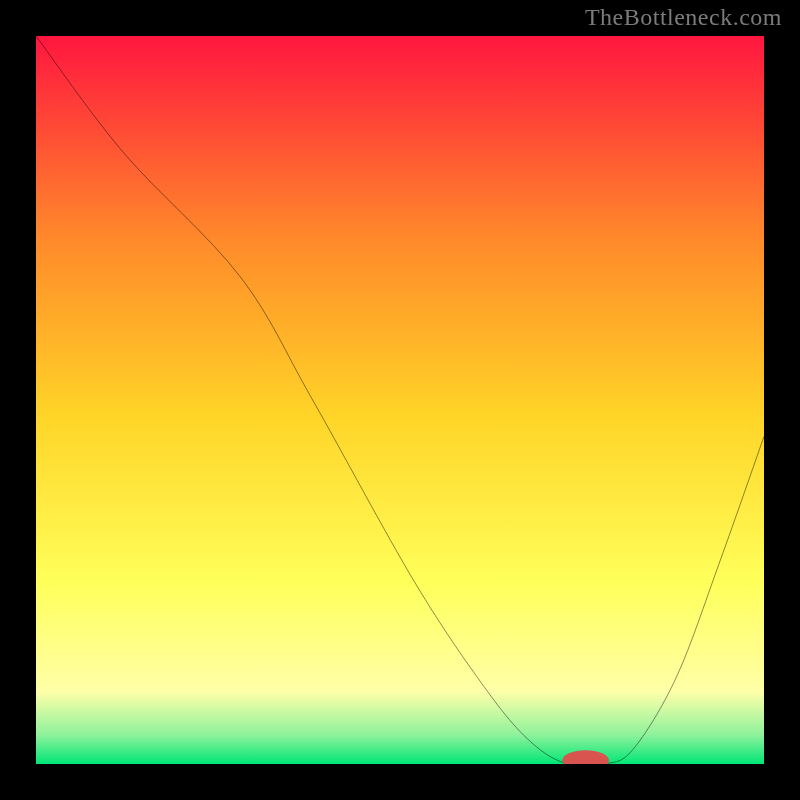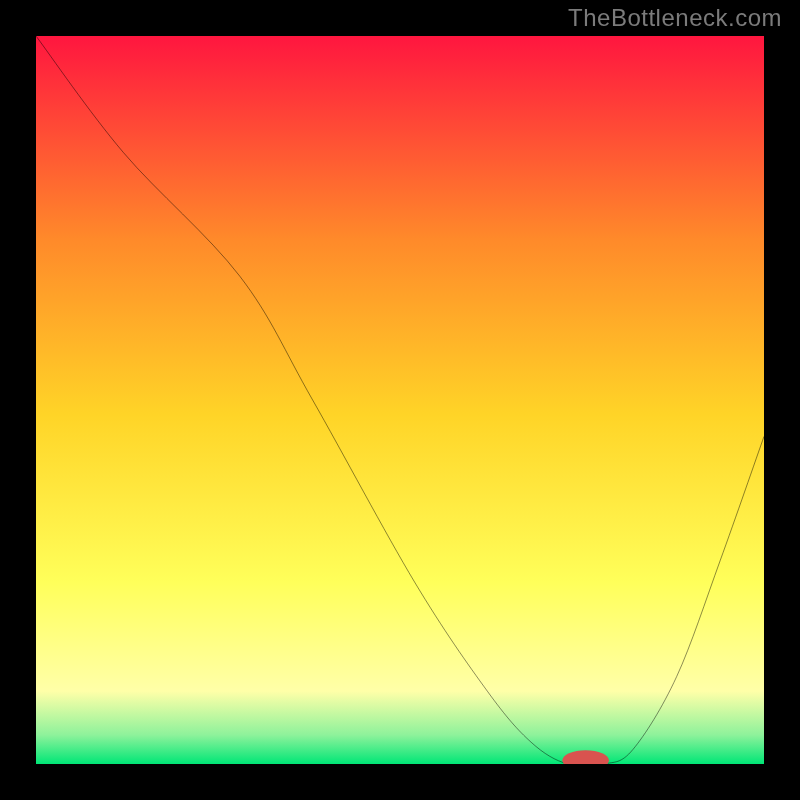--- a/index.html
+++ b/index.html
@@ -20,20 +20,21 @@
   .watermark {
     position: absolute;
     top: 4px;
     right: 18px;
     color: #7b7b7b;
     font-size: 24px;
     font-weight: 500;
     letter-spacing: 0.5px;
     z-index: 10;
     user-select: none;
+    font-family: Liberation Serif, serif;
   }
   .plot-wrap {
     position: absolute;
     left: 36px;
     top: 36px;
     width: 728px;
     height: 728px;
   }
   svg.plot {
     width: 728px;

